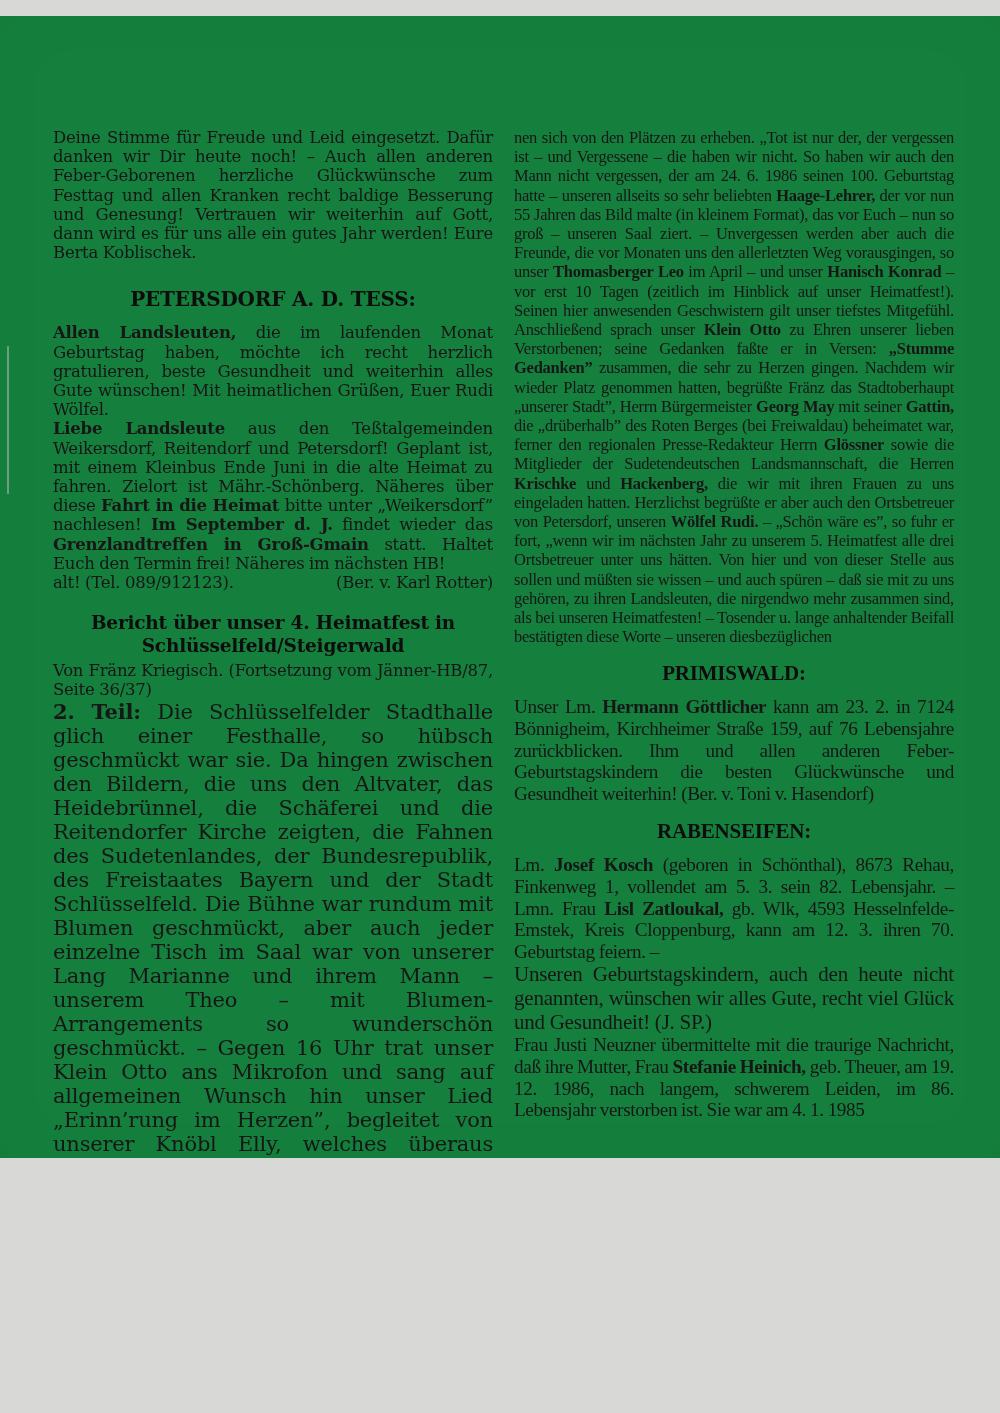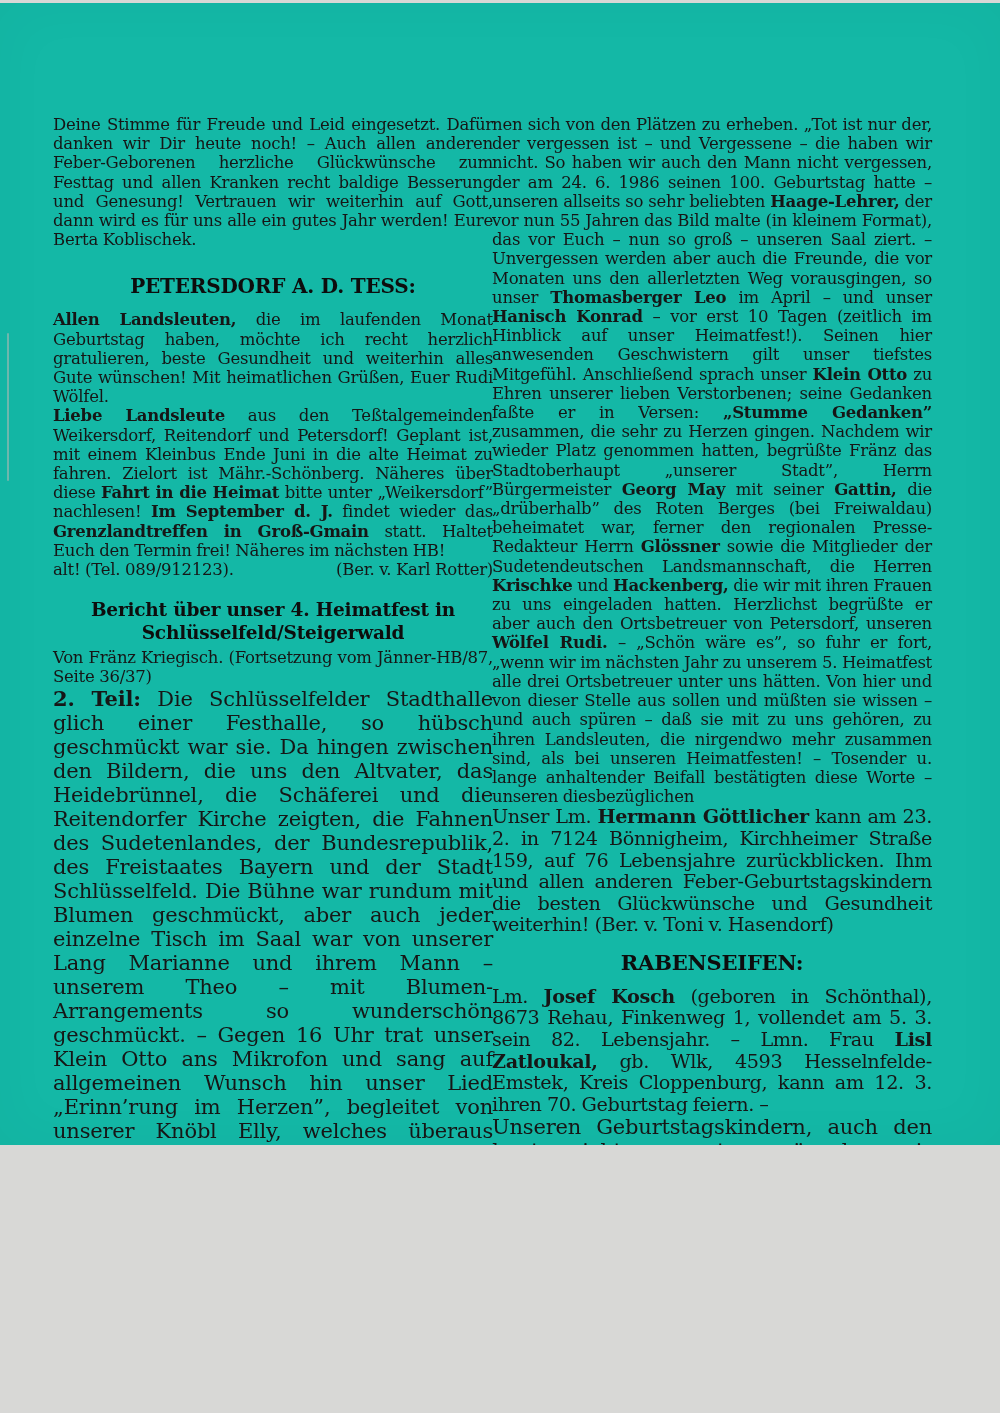--- a/index.html
+++ b/index.html
@@ -1,37 +1,37 @@
 <!DOCTYPE html>
 <html><head>
 <meta charset="utf-8">
 <style>
   html,body{margin:0;padding:0;}
   body{background:#d8d8d6;}
   .page{
     position:relative;
     width:1000px;height:1142px;
-    margin:3px auto;
-    background:#14b8a6;
+    margin:16px auto;
+    background:#15803d;
     color:#161616;
     font-family:"DejaVu Serif","Liberation Serif",serif;
     overflow:hidden;
     box-shadow:inset 0 0 60px rgba(0,0,0,0.03);
   }
   .scan-streak{
     position:absolute;left:7px;top:330px;width:2px;height:148px;
     background:#b9b8b4;opacity:.55;border-radius:2px;
   }
   .col{
     position:absolute;top:112px;width:440px;
     text-align:justify;
     hyphens:none;
   }
   .col-left{left:53px;}
-  .col-right{left:492px;}
+  .col-right{left:514px;font-family:Liberation Serif, serif;}
   .col p{margin:0;padding:0;}
   .body-a{font-size:16.5px;line-height:19.2px;letter-spacing:-0.25px;word-spacing:-0.3px;}
   .body-b{font-size:21px;line-height:24px;letter-spacing:-0.2px;word-spacing:-0.3px;}
   .body-c{font-size:19.2px;line-height:21.6px;letter-spacing:-0.35px;word-spacing:-0.5px;}
   b{font-weight:bold;}
   .section-heading{
     margin:0;font-weight:bold;color:#0d0d0d;
     font-size:20px;line-height:24px;letter-spacing:-0.2px;
     text-align:center;
   }
@@ -77,20 +77,21 @@
     <h3 class="section-heading h-report">Bericht über unser 4. Heimatfest in Schlüsselfeld/Steigerwald</h3>
 
     <p class="body-a"><span>Von Fränz Kriegisch. (Fortsetzung vom Jänner-HB/87, Seite 36/37)</span></p>
 
     <p class="body-b gap-before-xs"><b>2. Teil:</b><span> Die Schlüsselfelder Stadthalle glich einer Festhalle, so hübsch geschmückt war sie. Da hingen zwischen den Bildern, die uns den Altvater, das Heidebrünnel, die Schäferei und die Reitendorfer Kirche zeigten, die Fahnen des Sudetenlandes, der Bundesrepublik, des Freistaates Bayern und der Stadt Schlüsselfeld. Die Bühne war rundum mit Blumen geschmückt, aber auch jeder einzelne Tisch im Saal war von unserer Lang Marianne und ihrem Mann – unserem Theo – mit Blumen-Arrangements so wunderschön geschmückt. – Gegen 16 Uhr trat unser Klein Otto ans Mikrofon und sang auf allgemeinen Wunsch hin unser Lied „Erinn’rung im Herzen”, begleitet von unserer Knöbl Elly, welches überaus großen Beifall für unsere beiden brachte. – Mit unseren in ihrer Teßtaler Tracht erschienenen Madlen betrat anschließend unser Kriegisch Fränz das Podium, um uns alle herzlichst zu begrüßen. „Ein Jahr, ohne unser schon so beliebt gewordenes Heimatfest in Schlüsselfeld kann man sich schon gar nicht mehr vorstellen, sieht man da hinunter in den voll besetzten Saal – in diese freudestrahlenden Gesichter” – so meinte er anschließend. Vom hohen Norden bis in den tiefsten Süden der BRD waren sie gekommen, auch aus Österreich waren wieder welche da, unsere lieben guten Freundinnen und Freunde. Ehe er aber mit seinen Begrüßungsworten fortfuhr, bat er uns, zu Ehren der Verstorbe-</span></p>
   </div>
 
   <div class="col col-right">
     <p class="body-a"><span>nen sich von den Plätzen zu erheben. „Tot ist nur der, der vergessen ist – und Vergessene – die haben wir nicht. So haben wir auch den Mann nicht vergessen, der am 24. 6. 1986 seinen 100. Geburtstag hatte – unseren allseits so sehr beliebten </span><b>Haage-Lehrer,</b><span> der vor nun 55 Jahren das Bild malte (in kleinem Format), das vor Euch – nun so groß – unseren Saal ziert. – Unvergessen werden aber auch die Freunde, die vor Monaten uns den allerletzten Weg vorausgingen, so unser </span><b>Thomasberger Leo</b><span> im April – und unser </span><b>Hanisch Konrad</b><span> – vor erst 10 Tagen (zeitlich im Hinblick auf unser Heimatfest!). Seinen hier anwesenden Geschwistern gilt unser tiefstes Mitgefühl. Anschließend sprach unser </span><b>Klein Otto</b><span> zu Ehren unserer lieben Verstorbenen; seine Gedanken faßte er in Versen: </span><b>„Stumme Gedanken”</b><span> zusammen, die sehr zu Herzen gingen. Nachdem wir wieder Platz genommen hatten, begrüßte Fränz das Stadtoberhaupt „unserer Stadt”, Herrn Bürgermeister </span><b>Georg May</b><span> mit seiner </span><b>Gattin,</b><span> die „drüberhalb” des Roten Berges (bei Freiwaldau) beheimatet war, ferner den regionalen Presse-Redakteur Herrn </span><b>Glössner</b><span> sowie die Mitglieder der Sudetendeutschen Landsmannschaft, die Herren </span><b>Krischke</b><span> und </span><b>Hackenberg,</b><span> die wir mit ihren Frauen zu uns eingeladen hatten. Herzlichst begrüßte er aber auch den Ortsbetreuer von Petersdorf, unseren </span><b>Wölfel Rudi.</b><span> – „Schön wäre es”, so fuhr er fort, „wenn wir im nächsten Jahr zu unserem 5. Heimatfest alle drei Ortsbetreuer unter uns hätten. Von hier und von dieser Stelle aus sollen und müßten sie wissen – und auch spüren – daß sie mit zu uns gehören, zu ihren Landsleuten, die nirgendwo mehr zusammen sind, als bei unseren Heimatfesten! – Tosender u. lange anhaltender Beifall bestätigten diese Worte – unseren diesbezüglichen</span></p>
 
+    <h2 class="section-heading h-big">PRIMISWALD:</h2>
 
     <p class="body-c"><span>Unser Lm. </span><b>Hermann Göttlicher</b><span> kann am 23. 2. in 7124 Bönnigheim, Kirchheimer Straße 159, auf 76 Lebensjahre zurückblicken. Ihm und allen anderen Feber-Geburtstagskindern die besten Glückwünsche und Gesundheit weiterhin! (Ber. v. Toni v. Hasendorf)</span></p>
 
     <h2 class="section-heading h-big">RABENSEIFEN:</h2>
 
     <p class="body-c"><span>Lm. </span><b>Josef Kosch</b><span> (geboren in Schönthal), 8673 Rehau, Finkenweg 1, vollendet am 5. 3. sein 82. Lebensjahr. – Lmn. Frau </span><b>Lisl Zatloukal,</b><span> gb. Wlk, 4593 Hesselnfelde-Emstek, Kreis Cloppenburg, kann am 12. 3. ihren 70. Geburtstag feiern. –</span></p>
 
     <p class="body-b gap-before-xs"><span>Unseren Geburtstagskindern, auch den heute nicht genannten, wünschen wir alles Gute, recht viel Glück und Gesundheit! (J. SP.)</span></p>
 
     <p class="body-c gap-before-md"><span>Frau Justi Neuzner übermittelte mit die traurige Nachricht, daß ihre Mutter, Frau </span><b>Stefanie Heinich,</b><span> geb. Theuer, am 19. 12. 1986, nach langem, schwerem Leiden, im 86. Lebensjahr verstorben ist. Sie war am 4. 1. 1985</span></p>

